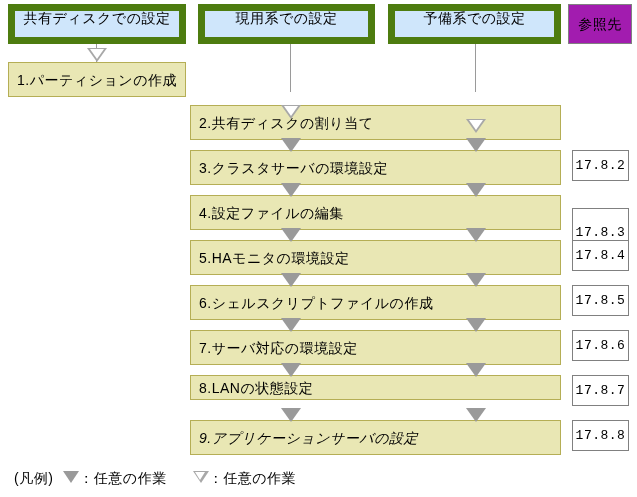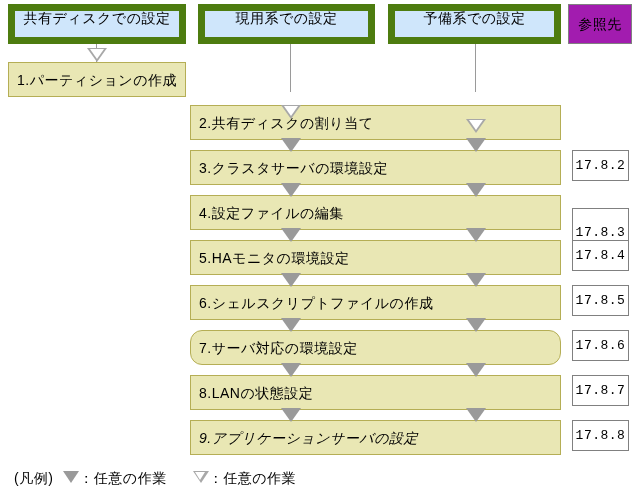--- a/index.html
+++ b/index.html
@@ -246,25 +246,25 @@
   </div>
 
   <div class="task-box" style="left:190px; top:240px; width:371px; height:35px;">
     <span>5.HAモニタの環境設定</span>
   </div>
 
   <div class="task-box" style="left:190px; top:285px; width:371px; height:35px;">
     <span>6.シェルスクリプトファイルの作成</span>
   </div>
 
-  <div class="task-box" style="left:190px; top:330px; width:371px; height:35px;border-radius:12px;">
+  <div class="task-box" style="left:190px; top:330px; width:371px; height:35px;">
     <span>7.サーバ対応の環境設定</span>
   </div>
 
-  <div class="task-box" style="left:190px; top:375px; width:371px; height:35px;">
+  <div class="task-box" style="left:190px; top:375px; width:371px; height:25px;">
     <span>8.LANの状態設定</span>
   </div>
 
   <div class="task-box" style="left:190px; top:420px; width:371px; height:35px;font-style:italic;">
     <span>9.アプリケーションサーバの設定</span>
   </div>
 
   <div class="ref-box" style="left:572px; top:150px; width:57px; height:31px;">
     <span>17.8.2</span>
   </div>

